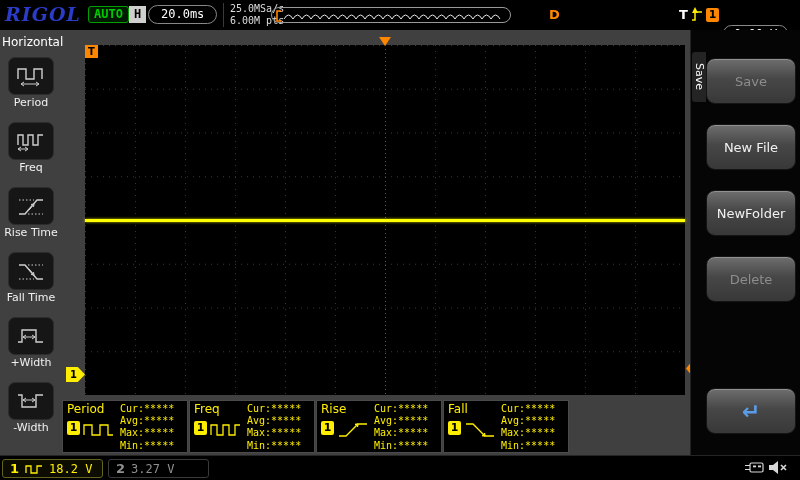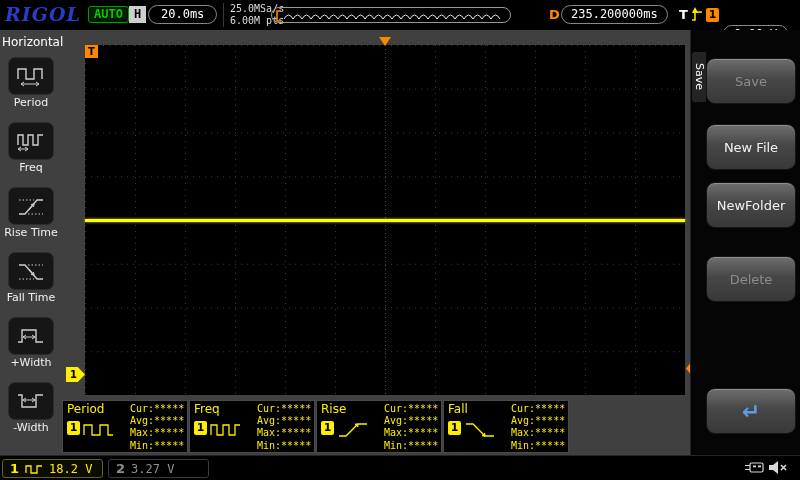--- a/index.html
+++ b/index.html
@@ -52,21 +52,21 @@
         font:bold 10px/15px "DejaVu Sans",sans-serif;padding-left:4px;}
   .trig-marker{position:absolute;left:686px;top:361px;width:16px;height:15px;background:#ff8700;
         clip-path:polygon(100% 0,38% 0,0 50%,38% 100%,100% 100%);color:#000;text-align:right;
         font:bold 9px/15px "DejaVu Sans",sans-serif;padding-right:3px;}
   
   .meas-box{position:absolute;top:400px;width:126px;height:53px;border:1px solid #4a4a4a;background:#000;}
   .m-name{position:absolute;left:4px;top:1px;color:#ffee00;font-size:12px;}
   .m-badge{position:absolute;left:4px;top:20px;width:13px;height:14px;background:#ffee00;border-radius:2px;
         color:#000;font:bold 11px/14px "DejaVu Sans",sans-serif;text-align:center;}
   .m-icon{position:absolute;left:20px;top:20px;}
-  .m-vals{position:absolute;left:57px;top:2px;color:#ffee00;font:10px/12.2px "DejaVu Sans Mono",monospace;margin-left:10px;}
+  .m-vals{position:absolute;left:57px;top:2px;color:#ffee00;font:10px/12.2px "DejaVu Sans Mono",monospace;}
   .micon{stroke:#ffee00;fill:none;stroke-width:1.3;}
   
   .right-panel{position:absolute;left:690px;top:30px;width:110px;height:425px;background:#050505;
         border-left:1px solid #222;}
   .save-tab{position:absolute;left:1px;top:22px;width:14px;height:50px;background:#242424;
         border-radius:3px 0 0 3px;color:#fff;font-size:11px;writing-mode:vertical-rl;
         text-align:center;line-height:13px;}
   .menu-btn{position:absolute;left:15px;width:90px;height:46px;border-radius:9px;
         background:linear-gradient(180deg,#6e6e6e,#474747 45%,#383838);border:1px solid #151515;
         color:#f2f2f2;font-size:13px;display:flex;align-items:center;justify-content:center;
@@ -101,21 +101,20 @@
       <div>25.0MSa/s</div>
       <div>6.00M pts</div>
     </div>
     <div class="preview">
       <svg width="238" height="14" viewBox="0 0 238 14">
         <path class="pv-bracket" d="M9 2 h-4 v10 h4"></path>
         <path class="pv-wave" d="M12 10 q4.5 -8 9 0 q4.5 -8 9 0 q4.5 -8 9 0 q4.5 -8 9 0 q4.5 -8 9 0 q4.5 -8 9 0 q4.5 -8 9 0 q4.5 -8 9 0 q4.5 -8 9 0 q4.5 -8 9 0 q4.5 -8 9 0 q4.5 -8 9 0 q4.5 -8 9 0 q4.5 -8 9 0 q4.5 -8 9 0 q4.5 -8 9 0 q4.5 -8 9 0 q4.5 -8 9 0 q4.5 -8 9 0 q4.5 -8 9 0 q4.5 -8 9 0 q4.5 -8 9 0 q4.5 -8 9 0 q4.5 -8 9 0"></path>
       </svg>
     </div>
     <span class="d-label">D</span>
-    <div class="d-pill">235.200000ms</div>
     <span class="t-label">T</span>
     <svg class="t-slope" width="13" height="18" viewBox="0 0 13 18">
       <path d="M1 14 H4 V6 M4 6 H11" stroke="#ffee00" fill="none" stroke-width="1.5"></path>
       <polygon points="4,1 1,7 7,7" fill="#ffee00"></polygon>
     </svg>
     <span class="t-badge">1</span>
     <div class="t-pill">0.00 V</div>
   </div>
 
   <div class="side-title">Horizontal</div>
@@ -269,21 +268,21 @@
       <div>Avg:*****</div>
       <div>Max:*****</div>
       <div>Min:*****</div>
     </div>
   </div>
 
   <div class="right-panel">
     <div class="save-tab">Save</div>
     <div class="menu-btn disabled" style="top:28px">Save</div>
     <div class="menu-btn" style="top:94px">New File</div>
-    <div class="menu-btn" style="top:152px">NewFolder</div>
+    <div class="menu-btn" style="top:160px">NewFolder</div>
     <div class="menu-btn disabled" style="top:226px">Delete</div>
     <div class="menu-btn enter-btn" style="top:358px">
       <span>↵</span>
     </div>
   </div>
 
   <div class="bottombar">
     <div class="ch-chip ch1-chip">
       <span class="num">1</span>
       <svg width="18" height="12" viewBox="0 0 18 12">

